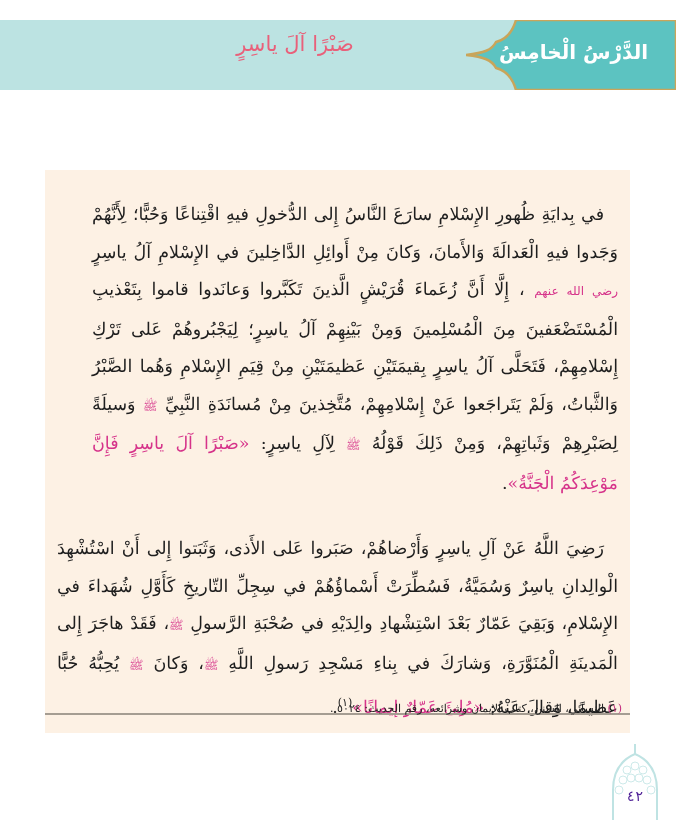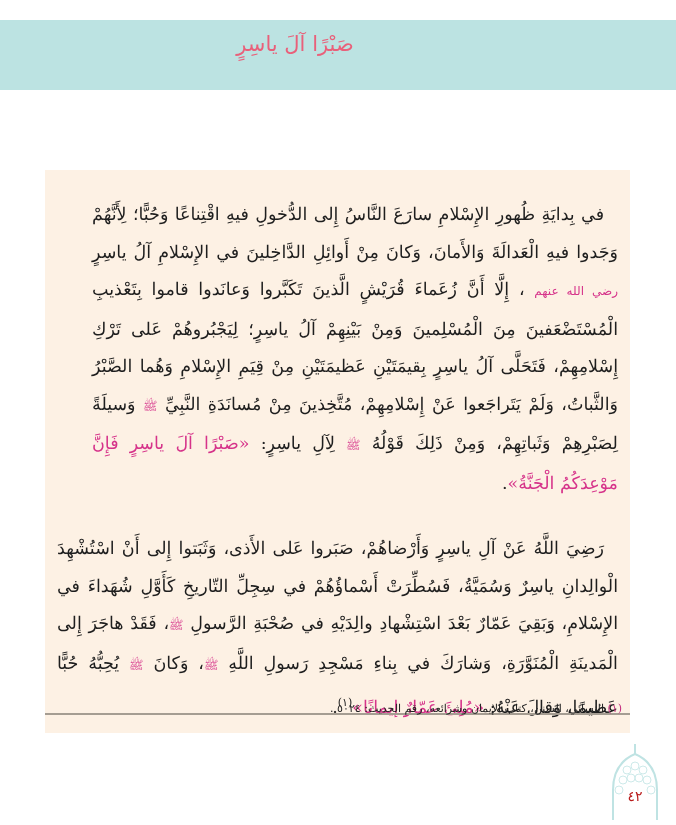--- a/index.html
+++ b/index.html
@@ -67,30 +67,36 @@
       font-family: "DejaVu Serif", serif; font-size: 11px; color: #222;
     }
     .footnote .fn-num { color: #c5307f; }
 
     
     .page-ornament {
       position: absolute; left: 605px; top: 742px; width: 60px; height: 80px;
     }
     .page-number {
       position: absolute; left: 620px; top: 788px; width: 30px; text-align: center;
-      font-family: Liberation Sans, sans-serif; font-size: 14px; color: #b91c1c;
+      font-family: Liberation Mono, monospace; font-size: 14px; color: #4c1d95;
     }
   </style>
 </head>
 <body>
 
 <div class="page">
 
   <div class="header-band"></div>
 
+  <div class="lesson-tab">
+    <svg width="210" height="70" viewBox="0 0 210 70">
+      <path d="M50,0 L210,0 L210,70 L50,70 C46,56 38,50 30,48 C26,40 18,37 0,35 C18,33 26,30 30,22 C38,20 46,14 50,0 Z" fill="#5cc3c1" stroke="#c9a55a" stroke-width="2.5"></path>
+    </svg>
+    <span class="lesson-label">الدَّرْسُ الْخامِسُ</span>
+  </div>
 
   <div class="lesson-title">صَبْرًا آلَ ياسِرٍ</div>
 
 
   <div class="content-box">
     <p class="paragraph p1"><span>في بِدايَةِ ظُهورِ الإِسْلامِ سارَعَ النَّاسُ إِلى الدُّخولِ فيهِ اقْتِناعًا وَحُبًّا؛ لِأَنَّهُمْ وَجَدوا فيهِ الْعَدالَةَ وَالأَمانَ، وَكانَ مِنْ أَوائِلِ الدَّاخِلينَ في الإِسْلامِ آلُ ياسِرٍ</span> <span class="honorific">رضي الله عنهم</span> <span>، إِلَّا أَنَّ زُعَماءَ قُرَيْشٍ الَّذينَ تَكَبَّروا وَعانَدوا قاموا بِتَعْذيبِ الْمُسْتَضْعَفينَ مِنَ الْمُسْلِمينَ وَمِنْ بَيْنِهِمْ آلُ ياسِرٍ؛ لِيَجْبُروهُمْ عَلى تَرْكِ إِسْلامِهِمْ، فَتَحَلَّى آلُ ياسِرٍ بِقيمَتَيْنِ عَظيمَتَيْنِ مِنْ قِيَمِ الإِسْلامِ وَهُما الصَّبْرُ وَالثَّباتُ، وَلَمْ يَتَراجَعوا عَنْ إِسْلامِهِمْ، مُتَّخِذينَ مِنْ مُسانَدَةِ النَّبِيِّ</span> <span class="honorific">ﷺ</span> <span>وَسيلَةً لِصَبْرِهِمْ وَثَباتِهِمْ، وَمِنْ ذَلِكَ قَوْلُهُ</span> <span class="honorific">ﷺ</span> <span>لِآلِ ياسِرٍ:</span> <span class="quote">«صَبْرًا آلَ ياسِرٍ فَإِنَّ مَوْعِدَكُمُ الْجَنَّةُ»</span><span>.</span></p>
 
     <p class="paragraph p2"><span>رَضِيَ اللَّهُ عَنْ آلِ ياسِرٍ وَأَرْضاهُمْ، صَبَروا عَلى الأَذى، وَثَبَتوا إِلى أَنْ اسْتُشْهِدَ الْوالِدانِ ياسِرٌ وَسُمَيَّةُ، فَسُطِّرَتْ أَسْماؤُهُمْ في سِجِلِّ التّاريخِ كَأَوَّلِ شُهَداءَ في الإِسْلامِ، وَبَقِيَ عَمّارٌ بَعْدَ اسْتِشْهادِ والِدَيْهِ في صُحْبَةِ الرَّسولِ</span> <span class="honorific">ﷺ</span><span>، فَقَدْ هاجَرَ إِلى الْمَدينَةِ الْمُنَوَّرَةِ، وَشارَكَ في بِناءِ مَسْجِدِ رَسولِ اللَّهِ</span> <span class="honorific">ﷺ</span><span>، وَكانَ</span> <span class="honorific">ﷺ</span> <span>يُحِبُّهُ حُبًّا عَظيمًا، وَقالَ عَنْهُ:</span> <span class="quote">«مُلِئَ عَمّارٌ إيمانًا»</span><span class="fn-ref">(١)</span><span>.</span></p>
 
     <div class="footnote-rule"></div>

